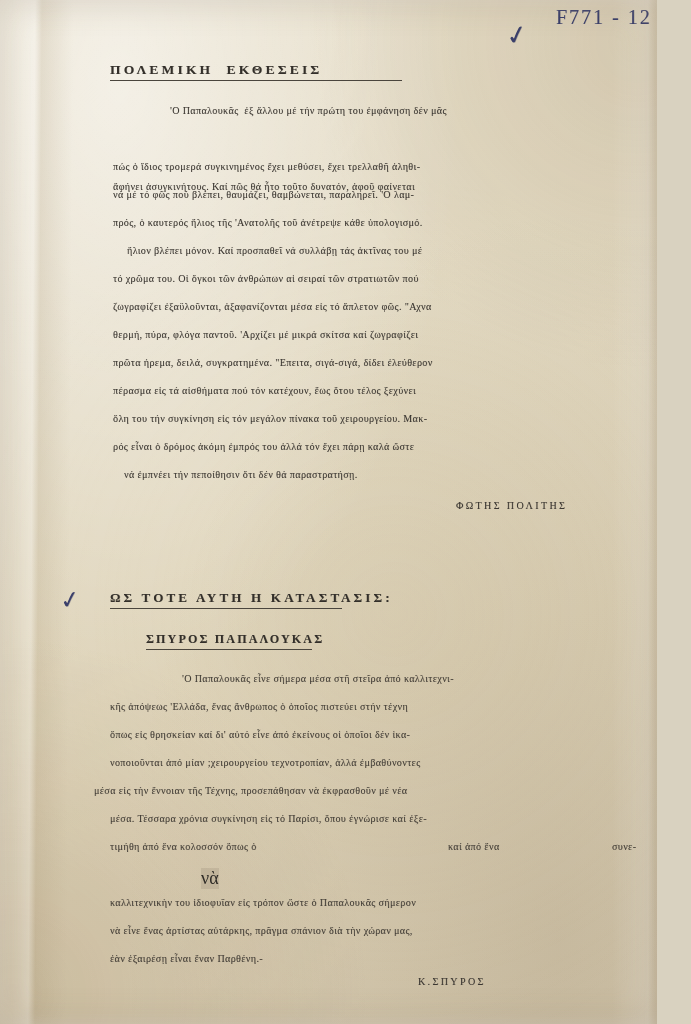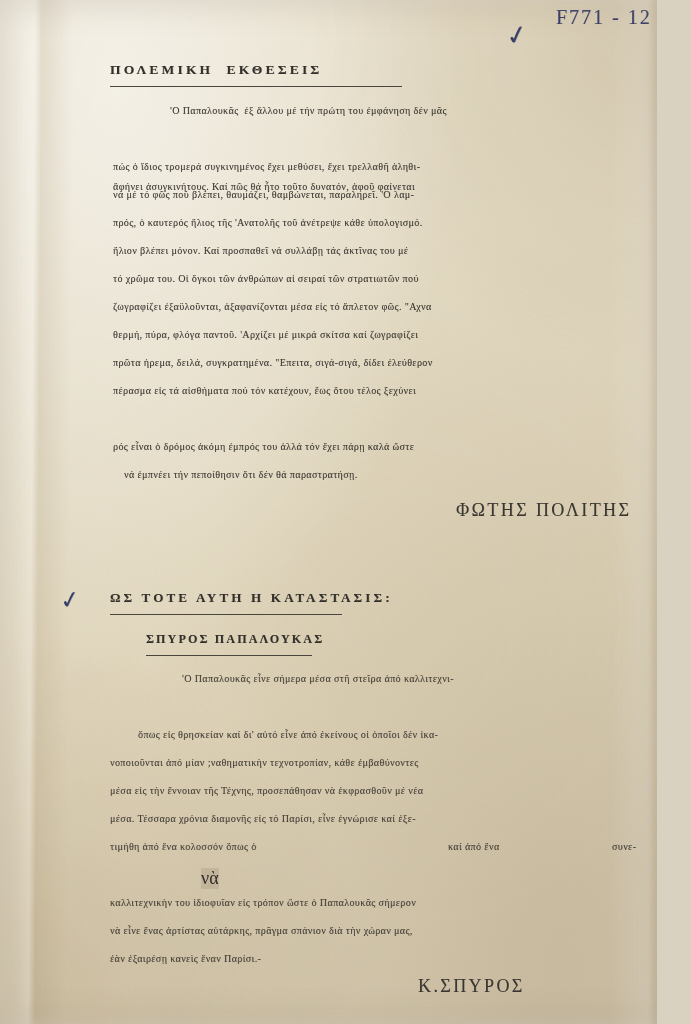--- a/index.html
+++ b/index.html
@@ -70,38 +70,38 @@
   }
 
   
   .heading {
     position: absolute;
     color: #332f2a;
     font-family: "Liberation Serif", serif;
     letter-spacing: 3.2px;
     font-weight: 700;
     border-bottom: 1.1px solid #4a453d;
-    padding-bottom: 8px;
+    padding-bottom: 2px;
     white-space: pre;
     text-shadow: 0.5px 0.4px 0 rgba(50,45,38,0.3);
   }
   .heading.sub {
     letter-spacing: 2.2px;
     font-weight: 700;
   }
 
   .body-line {
     font-size: 10px;
     line-height: 13px;
   }
   .signature {
     position: absolute;
     letter-spacing: 2.4px;
     color: #3a3631;
-    font-size: 18px;
+    font-size: 10px;
     white-space: pre;
     text-shadow: 0.4px 0.3px 0 rgba(60,55,45,0.28);
   }
 
   
   .strike {
     position: absolute;
     color: #2f2c27;
     font-size: 18px;
     white-space: pre;
@@ -123,49 +123,51 @@
 
   <div class="ink" style="left:506px; top:20px; font-size:26px; transform:rotate(-12deg);">✓</div>
 
   <div class="heading" style="left:110px; top:62px; font-size:13.5px; width:292px;">ΠΟΛΕΜΙΚΗ  ΕΚΘΕΣΕΙΣ</div>
 
   <div class="typed body-line" style="left:170px; top:104px;">'Ο Παπαλουκᾶς  ἐξ ἄλλου μέ τήν πρώτη του ἐμφάνηση δέν μᾶς</div>
   <div class="typed body-line" style="left:113px; top:132px;margin-top:48px;">ἄφήνει ἀσυγκινήτους. Καί πῶς θά ἦτο τοῦτο δυνατόν, ἀφοῦ φαίνεται</div>
   <div class="typed body-line" style="left:113px; top:160px;">πώς ὁ ἴδιος τρομερά συγκινημένος ἔχει μεθύσει, ἔχει τρελλαθῆ ἀληθι-</div>
   <div class="typed body-line" style="left:113px; top:188px;">νά μέ τό φῶς πού βλέπει, θαυμάζει, θαμβώνεται, παραληρεῖ. 'Ο λαμ-</div>
   <div class="typed body-line" style="left:113px; top:216px;">πρός, ὁ καυτερός ἥλιος τῆς 'Ανατολῆς τοῦ ἀνέτρεψε κάθε ὑπολογισμό.</div>
-  <div class="typed body-line" style="left:113px; top:244px;">ἥλιον βλέπει μόνον. Καί προσπαθεῖ νά συλλάβῃ τάς ἀκτῖνας του μέ</div>
+  <div class="typed body-line" style="left:127px; top:244px;">ἥλιον βλέπει μόνον. Καί προσπαθεῖ νά συλλάβῃ τάς ἀκτῖνας του μέ</div>
   <div class="typed body-line" style="left:113px; top:272px;">τό χρῶμα του. Οἱ ὄγκοι τῶν ἀνθρώπων αἱ σειραί τῶν στρατιωτῶν πού</div>
   <div class="typed body-line" style="left:113px; top:328px;">θερμή, πύρα, φλόγα παντοῦ. 'Αρχίζει μέ μικρά σκίτσα καί ζωγραφίζει</div>
   <div class="typed body-line" style="left:113px; top:300px;">ζωγραφίζει ἐξαϋλοῦνται, ἀξαφανίζονται μέσα εἰς τό ἄπλετον φῶς. "Αχνα</div>
   <div class="typed body-line" style="left:113px; top:356px;">πρῶτα ἠρεμα, δειλά, συγκρατημένα. "Επειτα, σιγά-σιγά, δίδει ἐλεύθερον</div>
   <div class="typed body-line" style="left:113px; top:384px;">πέρασμα εἰς τά αἰσθήματα πού τόν κατέχουν, ἕως ὅτου τέλος ξεχύνει</div>
+  <div class="typed body-line" style="left:113px; top:412px;">ὅλη του τήν συγκίνηση εἰς τόν μεγάλον πίνακα τοῦ χειρουργείου. Μακ-</div>
   <div class="typed body-line" style="left:113px; top:440px;">ρός εἶναι ὁ δρόμος ἀκόμη ἐμπρός του ἀλλά τόν ἔχει πάρῃ καλά ὤστε</div>
   <div class="typed body-line" style="left:124px; top:468px;">νά ἐμπνέει τήν πεποίθησιν ὅτι δέν θά παραστρατήσῃ.</div>
 
   <div class="signature" style="left:456px; top:500px;">ΦΩΤΗΣ ΠΟΛΙΤΗΣ</div>
 
   <div class="ink" style="left:60px; top:586px; font-size:24px; transform:rotate(-10deg);">✓</div>
 
   <div class="heading" style="left:110px; top:590px; font-size:13px; width:232px;">ΩΣ ΤΟΤΕ ΑΥΤΗ Η ΚΑΤΑΣΤΑΣΙΣ:</div>
 
   <div class="heading sub" style="left:146px; top:632px; font-size:12px; width:166px;">ΣΠΥΡΟΣ ΠΑΠΑΛΟΥΚΑΣ</div>
 
   <div class="typed body-line lower" style="left:182px; top:672px;">'Ο Παπαλουκᾶς εἶνε σήμερα μέσα στῆ στεῖρα ἀπό καλλιτεχνι-</div>
-  <div class="typed body-line lower" style="left:110px; top:728px;margin-left:28px;">ὅπως εἰς θρησκείαν καί δι' αὐτό εἶνε ἀπό ἐκείνους οἱ ὁποῖοι δέν ἱκα-</div>
-  <div class="typed body-line lower" style="left:110px; top:756px;">νοποιοῦνται ἀπό μίαν ;ναθηματικὴν τεχνοτροπίαν, κάθε ἐμβαθύνοντες</div>
-  <div class="typed body-line lower" style="left:110px; top:784px;">μέσα εἰς τὴν ἔννοιαν τῆς Τέχνης, προσεπάθησαν νὰ ἐκφρασθοῦν μέ νέα</div>
-  <div class="typed body-line lower" style="left:110px; top:812px;">μέσα. Τέσσαρα χρόνια διαμονῆς εἰς τό Παρίσι, εἶνε ἐγνώρισε καί ἐξε-</div>
+  <div class="typed body-line lower" style="left:110px; top:700px;">κῆς ἀπόψεως 'Ελλάδα, ἕνας ἄνθρωπος ὁ ὁποῖος πιστεύει στήν τέχνη</div>
+  <div class="typed body-line lower" style="left:110px; top:728px;">ὅπως εἰς θρησκείαν καί δι' αὐτό εἶνε ἀπό ἐκείνους οἱ ὁποῖοι δέν ἱκα-</div>
+  <div class="typed body-line lower" style="left:110px; top:756px;">νοποιοῦνται ἀπό μίαν ;χειρουργείου τεχνοτροπίαν, ἀλλά ἐμβαθύνοντες</div>
+  <div class="typed body-line lower" style="left:94px; top:784px;">μέσα εἰς τὴν ἔννοιαν τῆς Τέχνης, προσεπάθησαν νὰ ἐκφρασθοῦν μέ νέα</div>
+  <div class="typed body-line lower" style="left:110px; top:812px;">μέσα. Τέσσαρα χρόνια συγκίνηση εἰς τό Παρίσι, ὅπου ἐγνώρισε καί ἐξε-</div>
 
   <div class="typed body-line lower" style="left:110px; top:840px;">τιμήθη ἀπό ἕνα κολοσσόν ὅπως ὁ</div>
   <div class="typed body-line lower" style="left:448px; top:840px;">καί ἀπό ἕνα</div>
   <div class="typed body-line lower" style="left:612px; top:840px;">συνε-</div>
 
   <div class="strike" style="left:201px; top:868px;">νὰ</div>
 
   <div class="typed body-line lower" style="left:110px; top:896px;">καλλιτεχνικὴν του ἰδιοφυΐαν εἰς τρόπον ὤστε ὁ Παπαλουκᾶς σήμερον</div>
   <div class="typed body-line lower" style="left:110px; top:924px;">νὰ εἶνε ἕνας ἀρτίστας αὐτάρκης, πρᾶγμα σπάνιον διὰ τὴν χώραν μας,</div>
-  <div class="typed body-line lower" style="left:110px; top:952px;">ἐὰν ἐξαιρέσῃ κανεὶς ἕναν Παρίσι.-</div>
+  <div class="typed body-line lower" style="left:110px; top:952px;">ἐὰν ἐξαιρέσῃ εἶναι ἕναν Παρθένη.-</div>
 
   <div class="signature" style="left:418px; top:976px;">Κ.ΣΠΥΡΟΣ</div>
 
   <div class="edge-shadow"></div>
 </div>
 
 </body></html>

